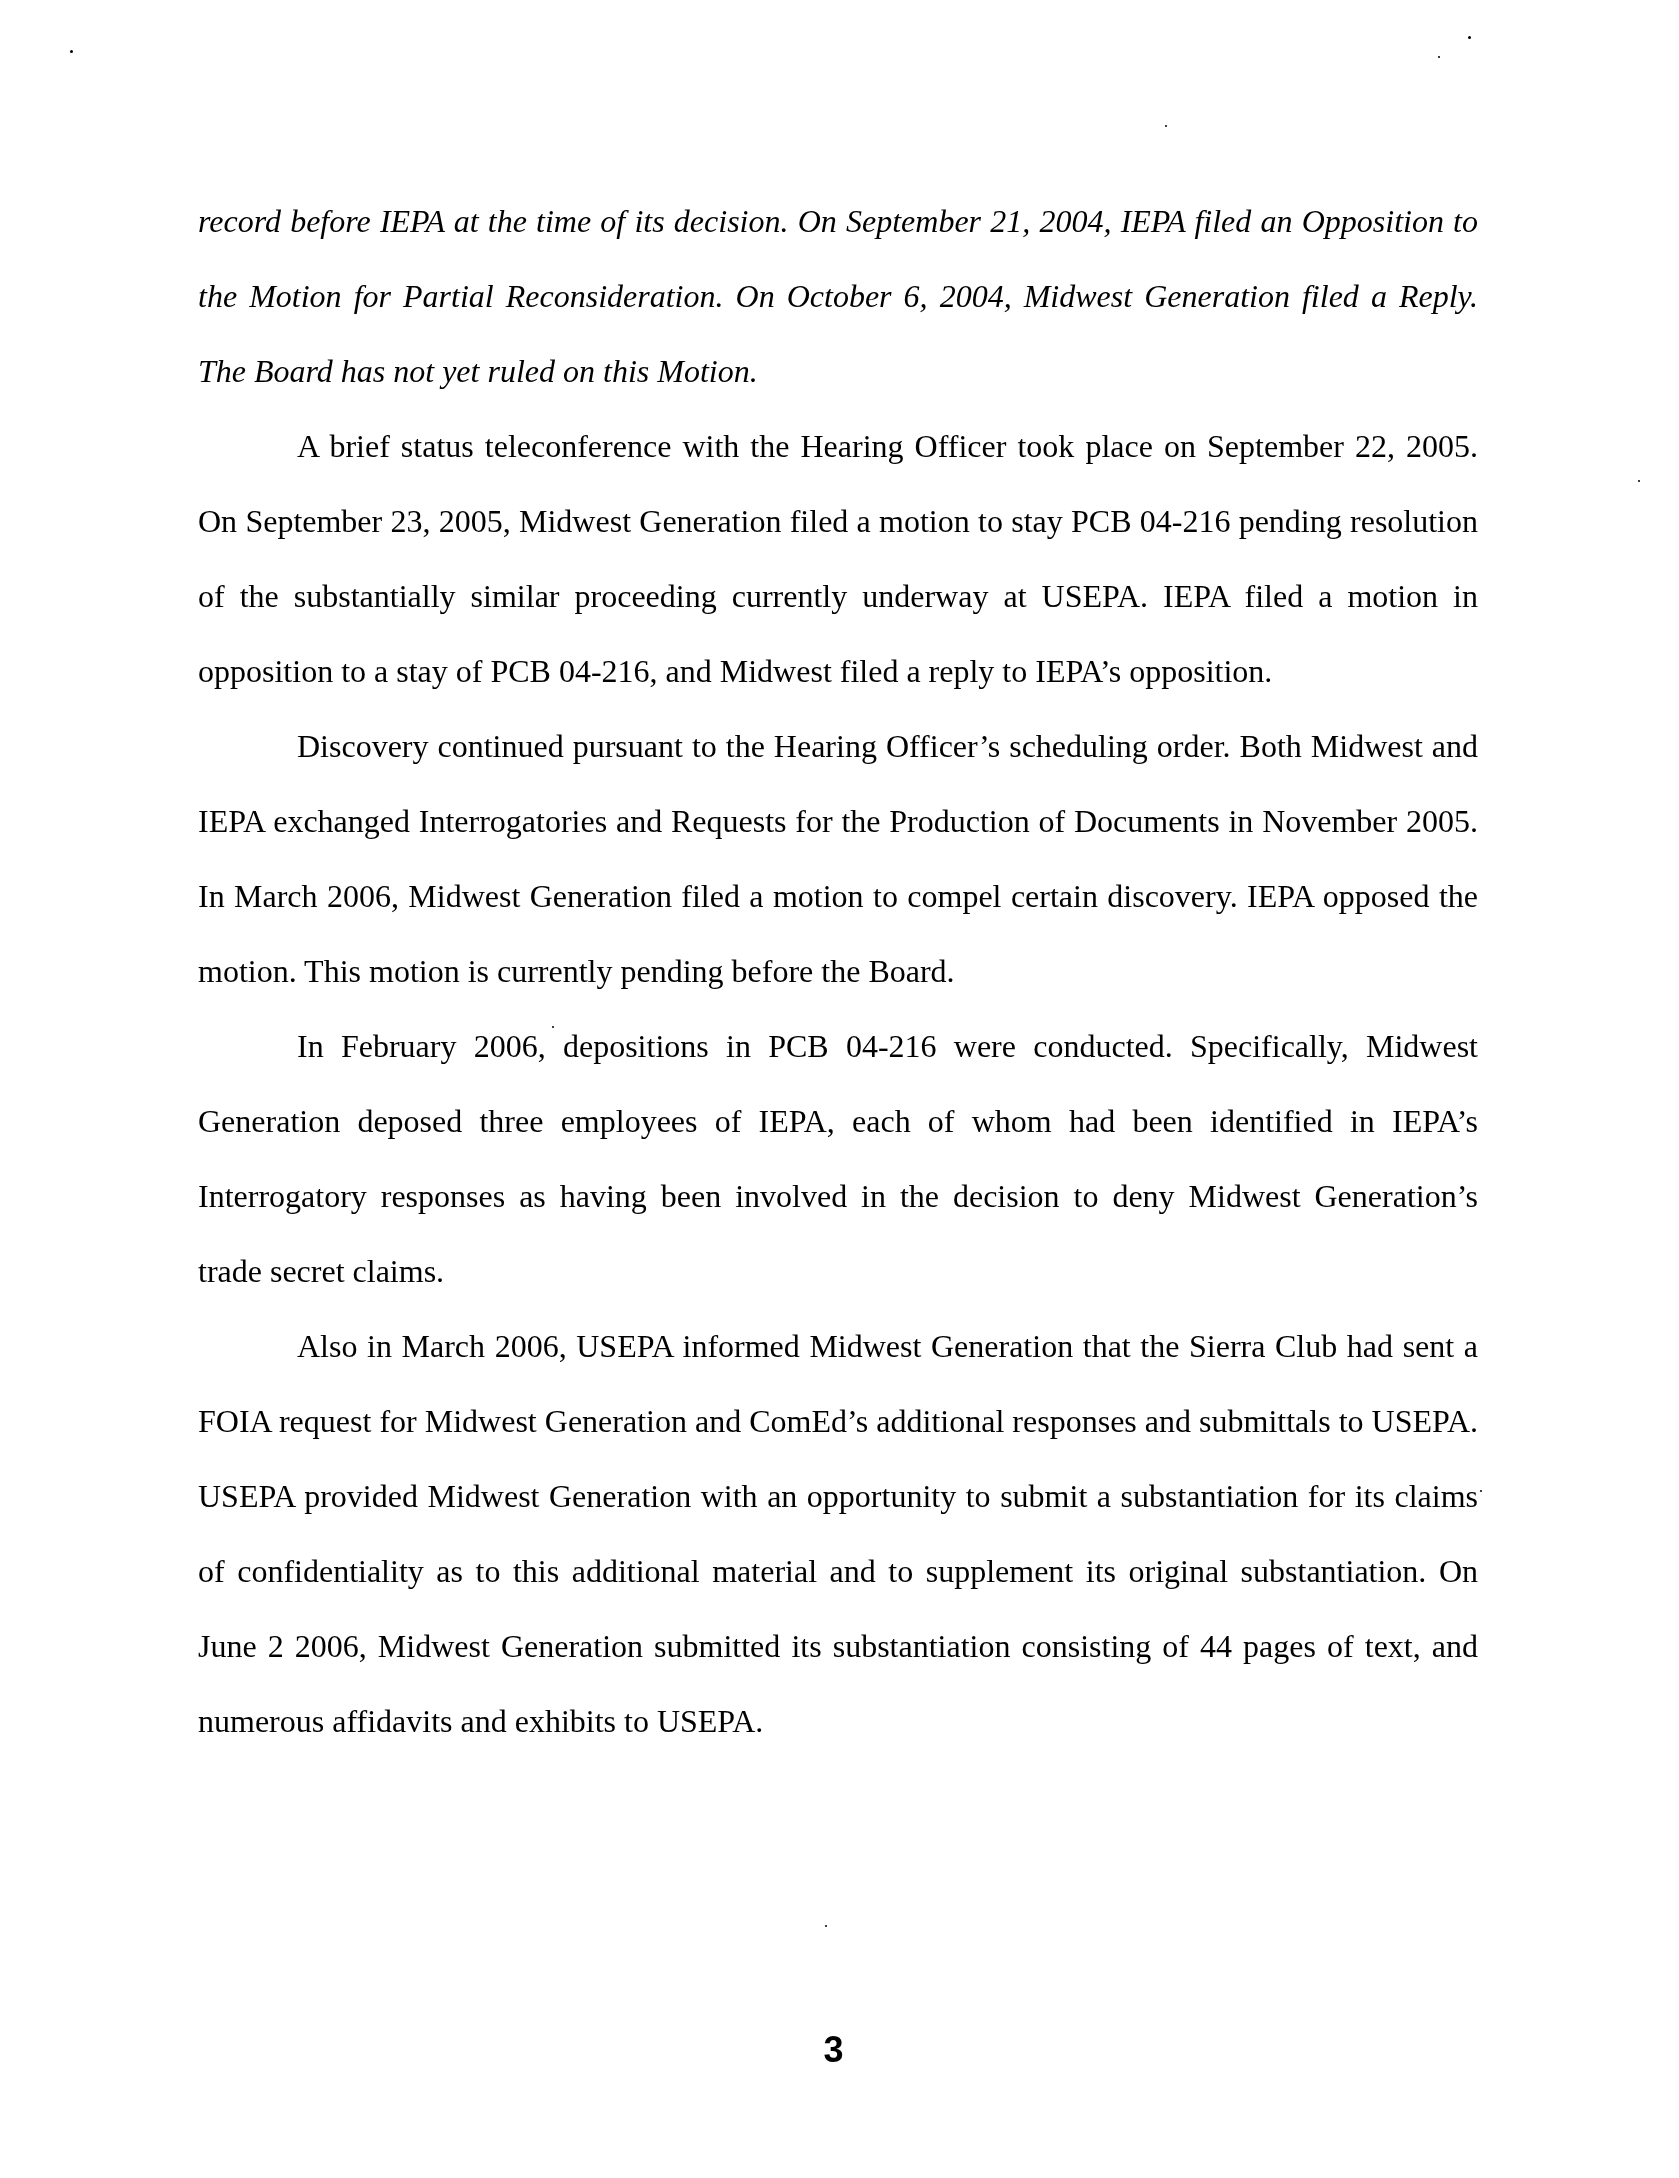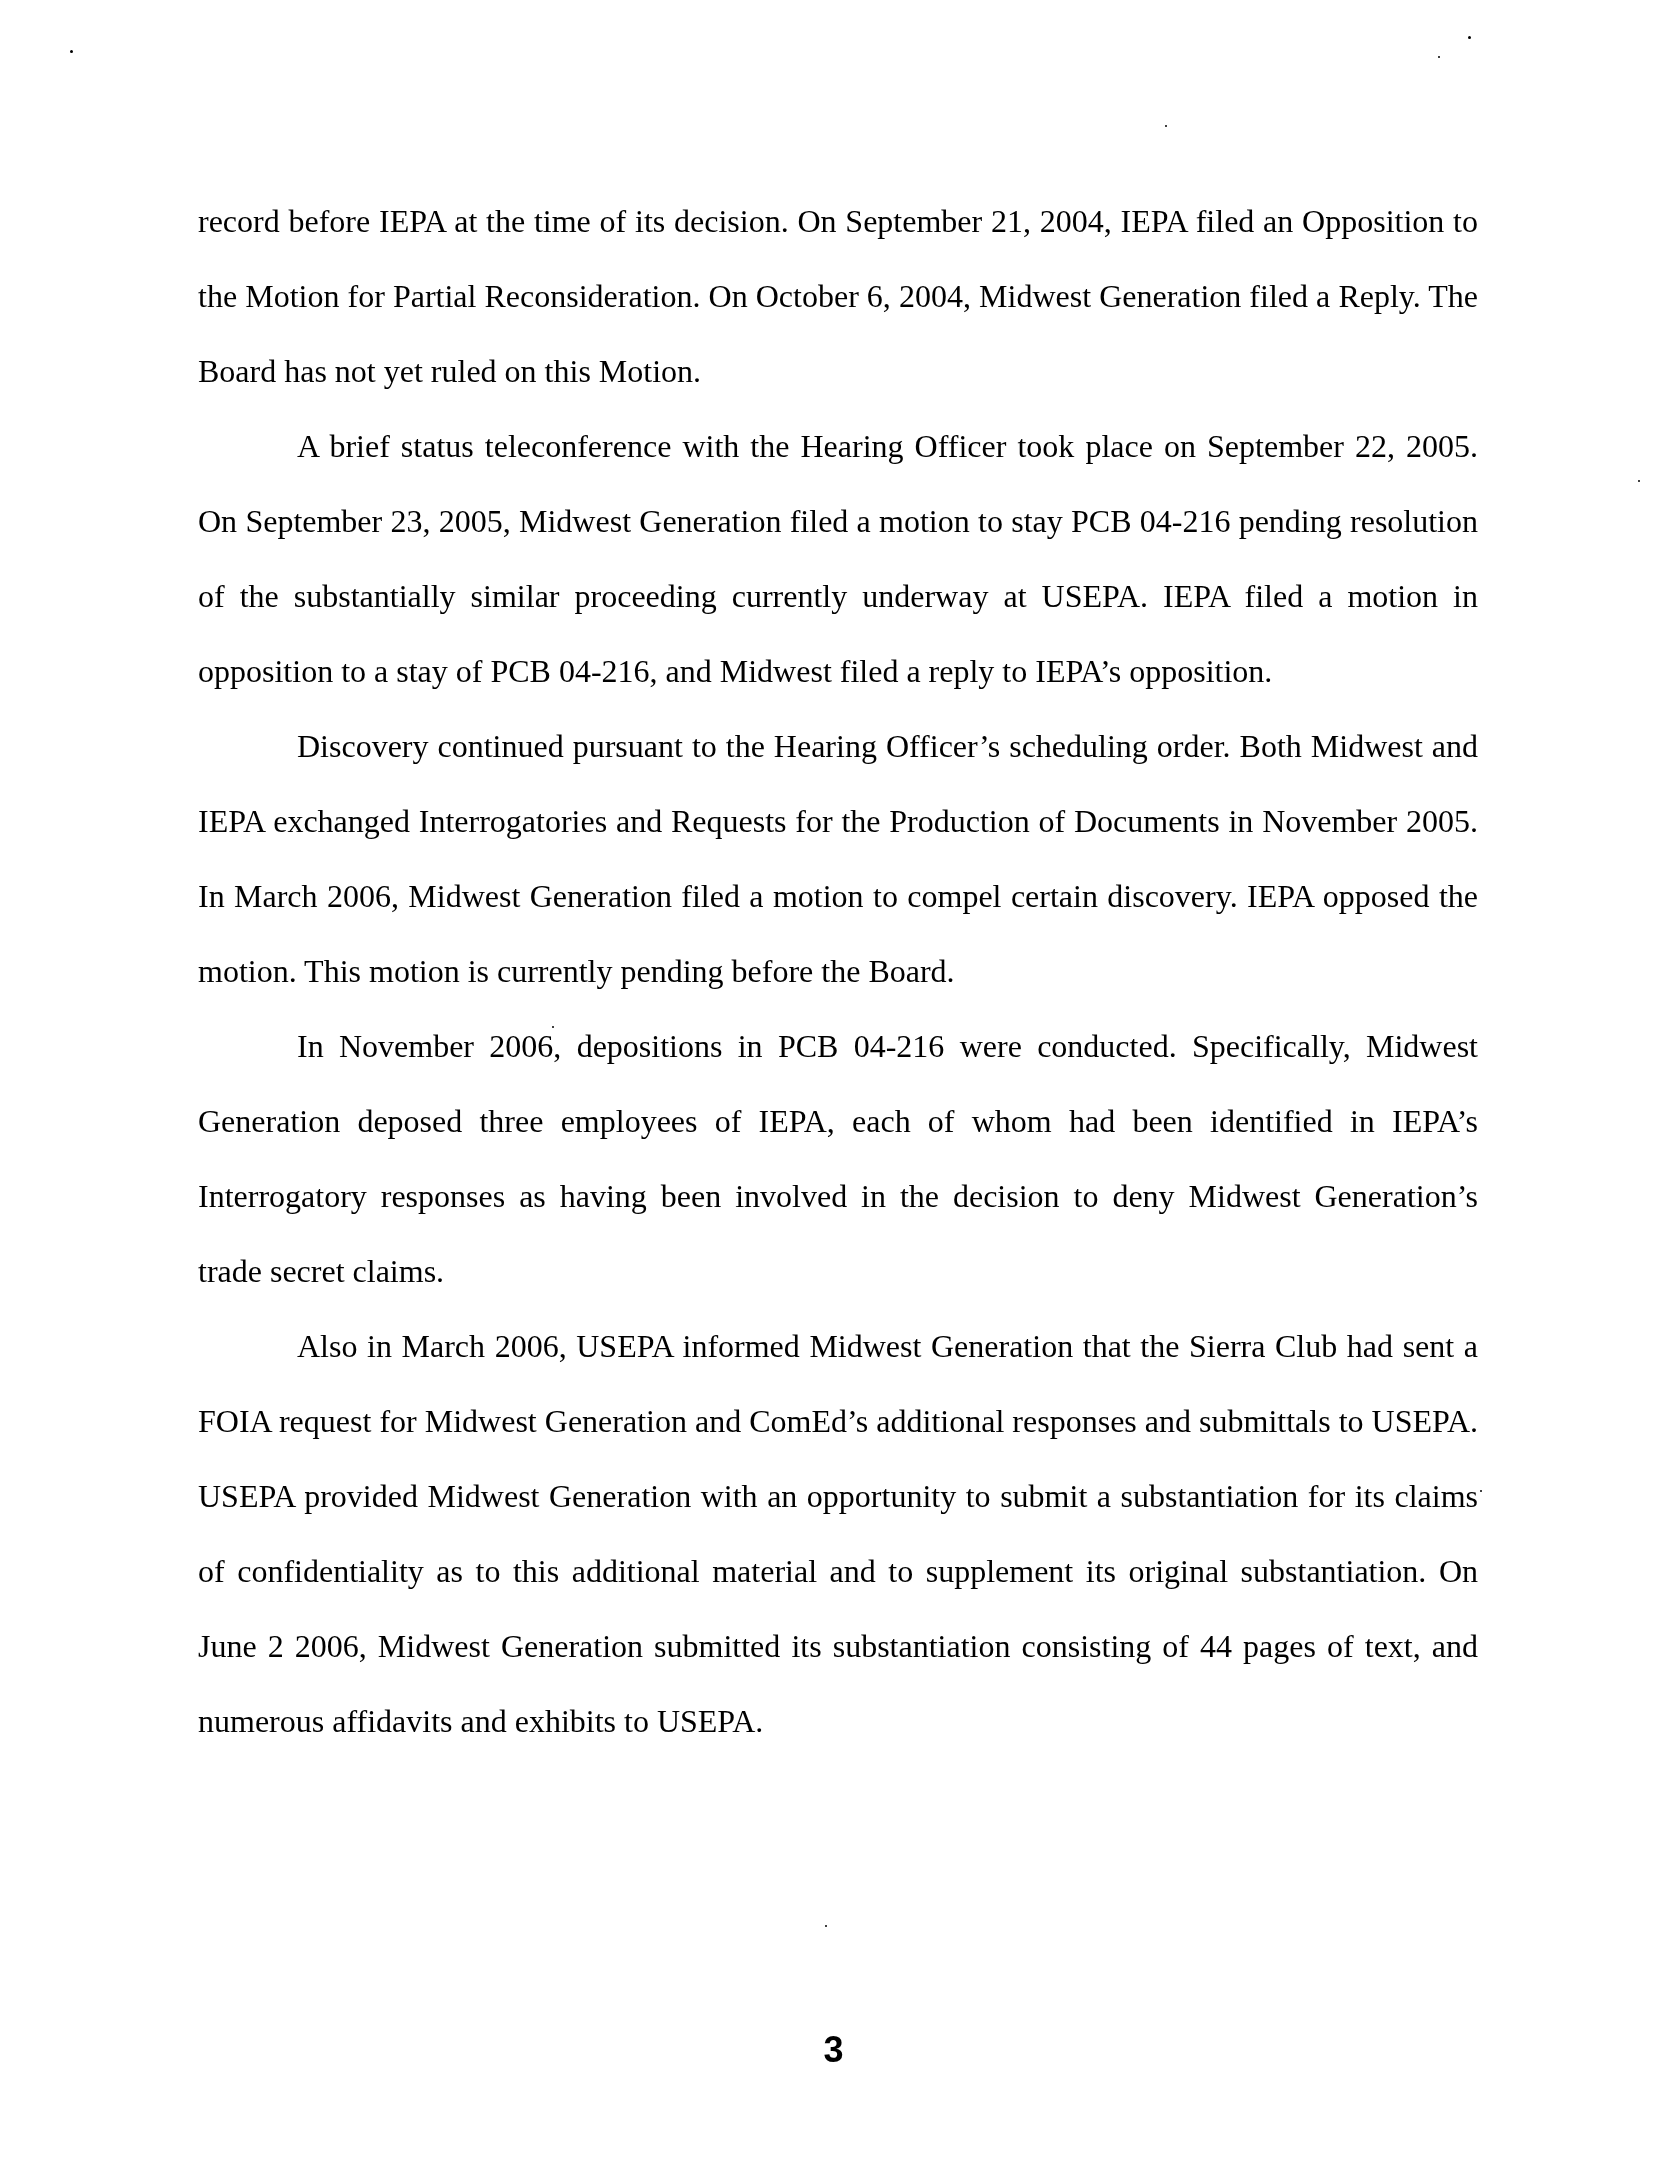--- a/index.html
+++ b/index.html
@@ -35,20 +35,21 @@
     .para {
       margin: 0;
       padding: 0;
       text-align: justify;
       text-align-last: left;
       text-indent: 99px;
       word-spacing: 0px;
     }
     .para.continued {
       text-indent: 0;
+      font-style: italic;
     }
     .page-number {
       position: absolute;
       left: 784px;
       top: 2026px;
       width: 99px;
       text-align: center;
       font-family: "Liberation Sans", "DejaVu Sans", sans-serif;
       font-size: 36px;
       font-weight: bold;
@@ -73,19 +74,19 @@
   <div class="speck" style="left:1638px;top:480px;width:2px;height:2px;"></div>
   <div class="speck" style="left:552px;top:1026px;width:2px;height:2px;"></div>
   <div class="speck" style="left:1229px;top:1120px;width:2px;height:2px;"></div>
   <div class="speck" style="left:1480px;top:1490px;width:2px;height:2px;"></div>
   <div class="speck" style="left:825px;top:1925px;width:2px;height:2px;"></div>
 
   <div class="body-text">
     <p class="para continued">record before IEPA at the time of its decision.  On September 21, 2004, IEPA filed an Opposition to the Motion for Partial Reconsideration.  On October 6, 2004, Midwest Generation filed a Reply.  The Board has not yet ruled on this Motion.</p>
     <p class="para">A brief status teleconference with the Hearing Officer took place on September 22, 2005. On September 23, 2005, Midwest Generation filed a motion to stay PCB 04-216 pending resolution of the substantially similar proceeding currently underway at USEPA.  IEPA filed a motion in opposition to a stay of PCB 04-216, and Midwest filed a reply to IEPA’s opposition.</p>
     <p class="para">Discovery continued pursuant to the Hearing Officer’s scheduling order.  Both Midwest and IEPA exchanged Interrogatories and Requests for the Production of Documents in November 2005.  In March 2006, Midwest Generation filed a motion to compel certain discovery.  IEPA opposed the motion.  This motion is currently pending before the Board.</p>
-    <p class="para">In November 2006, depositions in PCB 04-216 were conducted.  Specifically, Midwest Generation deposed three employees of IEPA, each of whom had been identified in IEPA’s Interrogatory responses as having been involved in the decision to deny Midwest Generation’s trade secret claims.</p>
+    <p class="para">In February 2006, depositions in PCB 04-216 were conducted.  Specifically, Midwest Generation deposed three employees of IEPA, each of whom had been identified in IEPA’s Interrogatory responses as having been involved in the decision to deny Midwest Generation’s trade secret claims.</p>
     <p class="para">Also in March 2006, USEPA informed Midwest Generation that the Sierra Club had sent a FOIA request for Midwest Generation and ComEd’s additional responses and submittals to USEPA.  USEPA provided Midwest Generation with an opportunity to submit a substantiation for its claims of confidentiality as to this additional material and to supplement its original substantiation.  On June 2 2006, Midwest Generation submitted its substantiation consisting of 44 pages of text, and numerous affidavits and exhibits to USEPA.</p>
   </div>
 
   <div class="page-number">3</div>
 </div>
 
 
 </body></html>

